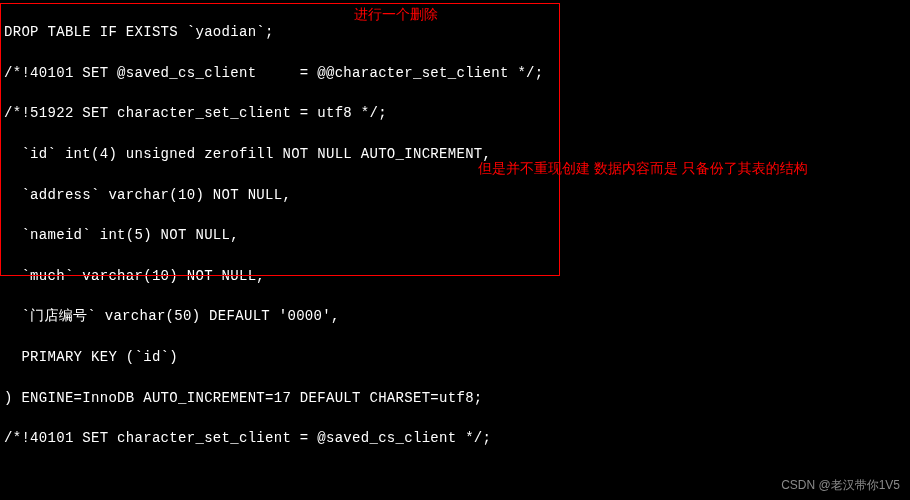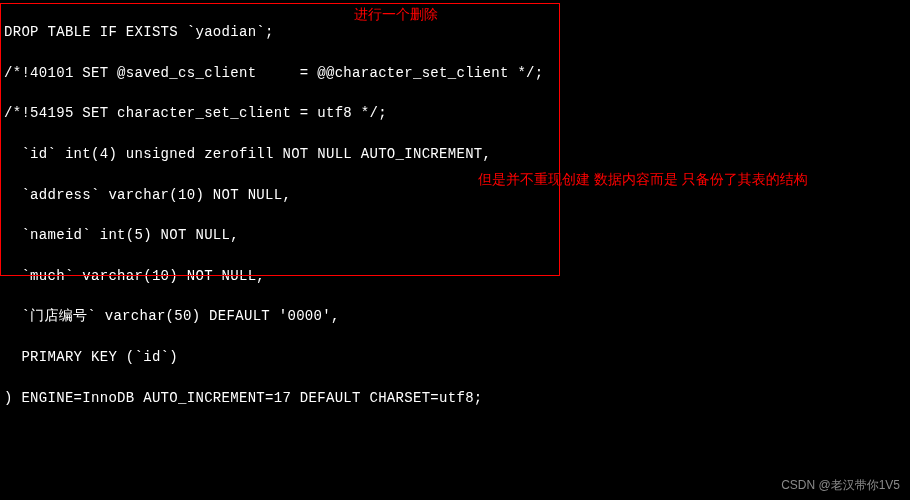--- a/index.html
+++ b/index.html
@@ -44,47 +44,48 @@
       font-family: SimSun, 'Microsoft YaHei', sans-serif;
       font-size: 14px;
       white-space: nowrap;
       text-align: right;
     }
     .anno1 {
       top: 4px;
       left: 354px;
     }
     .anno2 {
-      top: 169px;
+      top: 158px;
       left: 478px;
     }
     .watermark {
       position: absolute;
       bottom: 6px;
       right: 10px;
       color: #8a8a8a;
       font-family: 'Microsoft YaHei', sans-serif;
       font-size: 12px;
       text-align: center;
     }
   </style>
 </head>
 <body>
 
 <div class="terminal">
 <div class="line">DROP TABLE IF EXISTS `yaodian`;</div>
 <div class="line">/*!40101 SET @saved_cs_client     = @@character_set_client */;</div>
-<div class="line">/*!54195 SET character_set_client = utf8 */;</div>
+<div class="line">/*!51922 SET character_set_client = utf8 */;</div>
 <div class="line">  `id` int(4) unsigned zerofill NOT NULL AUTO_INCREMENT,</div>
 <div class="line">  `address` varchar(10) NOT NULL,</div>
 <div class="line">  `nameid` int(5) NOT NULL,</div>
 <div class="line">  `much` varchar(10) NOT NULL,</div>
 <div class="line">  `门店编号` varchar(50) DEFAULT '0000',</div>
 <div class="line">  PRIMARY KEY (`id`)</div>
 <div class="line">) ENGINE=InnoDB AUTO_INCREMENT=17 DEFAULT CHARSET=utf8;</div>
+<div class="line">/*!40101 SET character_set_client = @saved_cs_client */;</div>
 
 <div class="line"></div>
 
 
 
 
 
 
 
 <div class="line"></div>

